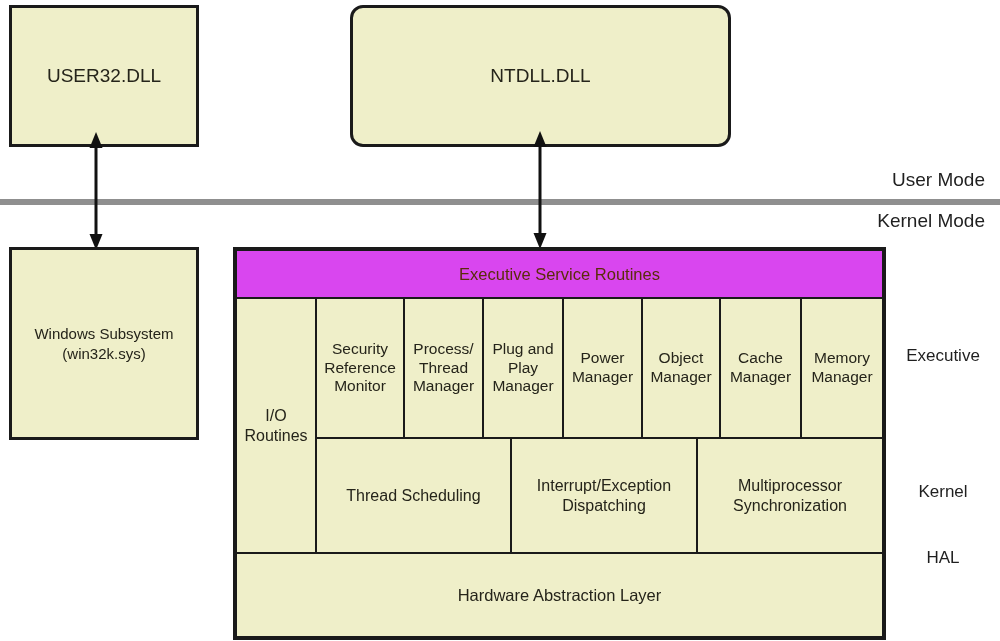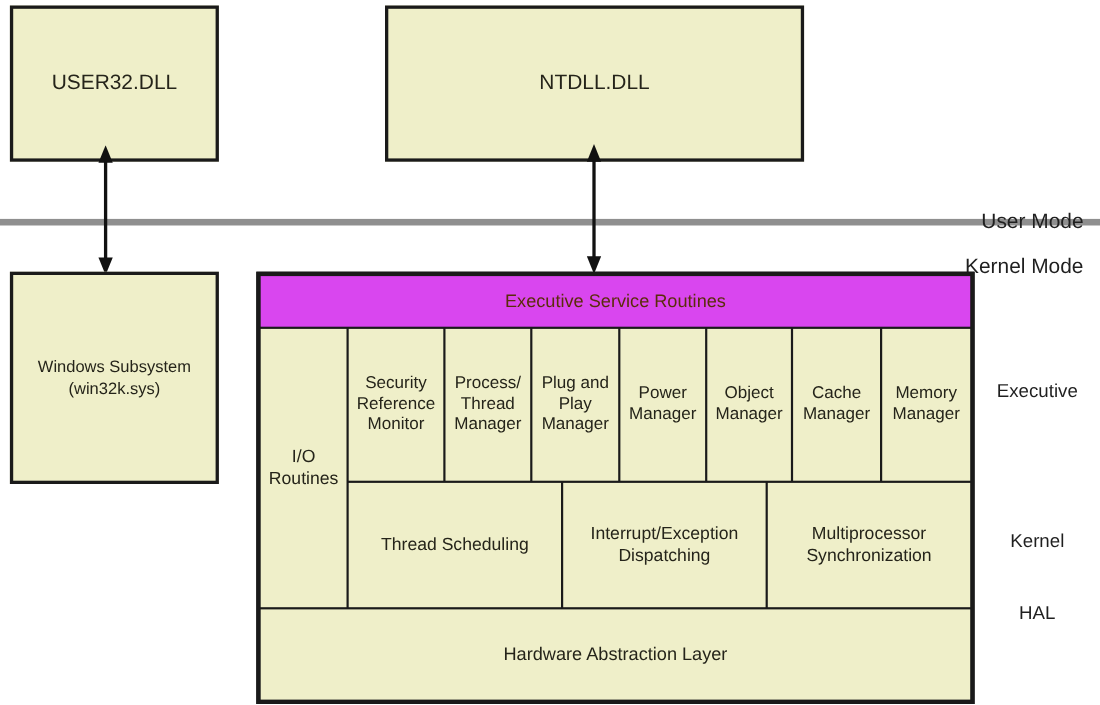--- a/index.html
+++ b/index.html
@@ -19,37 +19,36 @@
     box-sizing: border-box;
     display: flex;
     align-items: center;
     justify-content: center;
     text-align: center;
     font-size: 19px;
     line-height: 1.32;
   }
   .box span { white-space: pre-line; }
   .user32 { left: 9px;   top: 5px;   width: 190px; height: 142px; }
-  .ntdll  { left: 350px; top: 5px;   width: 381px; height: 142px; }
+  .ntdll  { left: 350px; top: 5px;   width: 381px; height: 142px; border-radius: 13px; }
   .winsub { left: 9px;   top: 247px; width: 190px; height: 193px; font-size: 15px; }
 
   .mode-divider {
     position: absolute;
     left: 0; top: 199px;
     width: 1000px; height: 6px;
     background: #8f8f8f;
   }
   .mode-label {
     position: absolute;
     right: 15px;
     width: 300px;
     text-align: right;
     font-size: 19px;
     color: #1f1f1f;
-    margin-top: 22px;
   }
   .mode-user   { top: 169px; }
   .mode-kernel { top: 210px; }
 
   .arrow-svg { position: absolute; width: 20px; height: 118px; }
   .arrow-1 { left: 86px;  top: 132px; }
   .arrow-2 { left: 530px; top: 131px; }
 
   .kernel-block {
     position: absolute;

